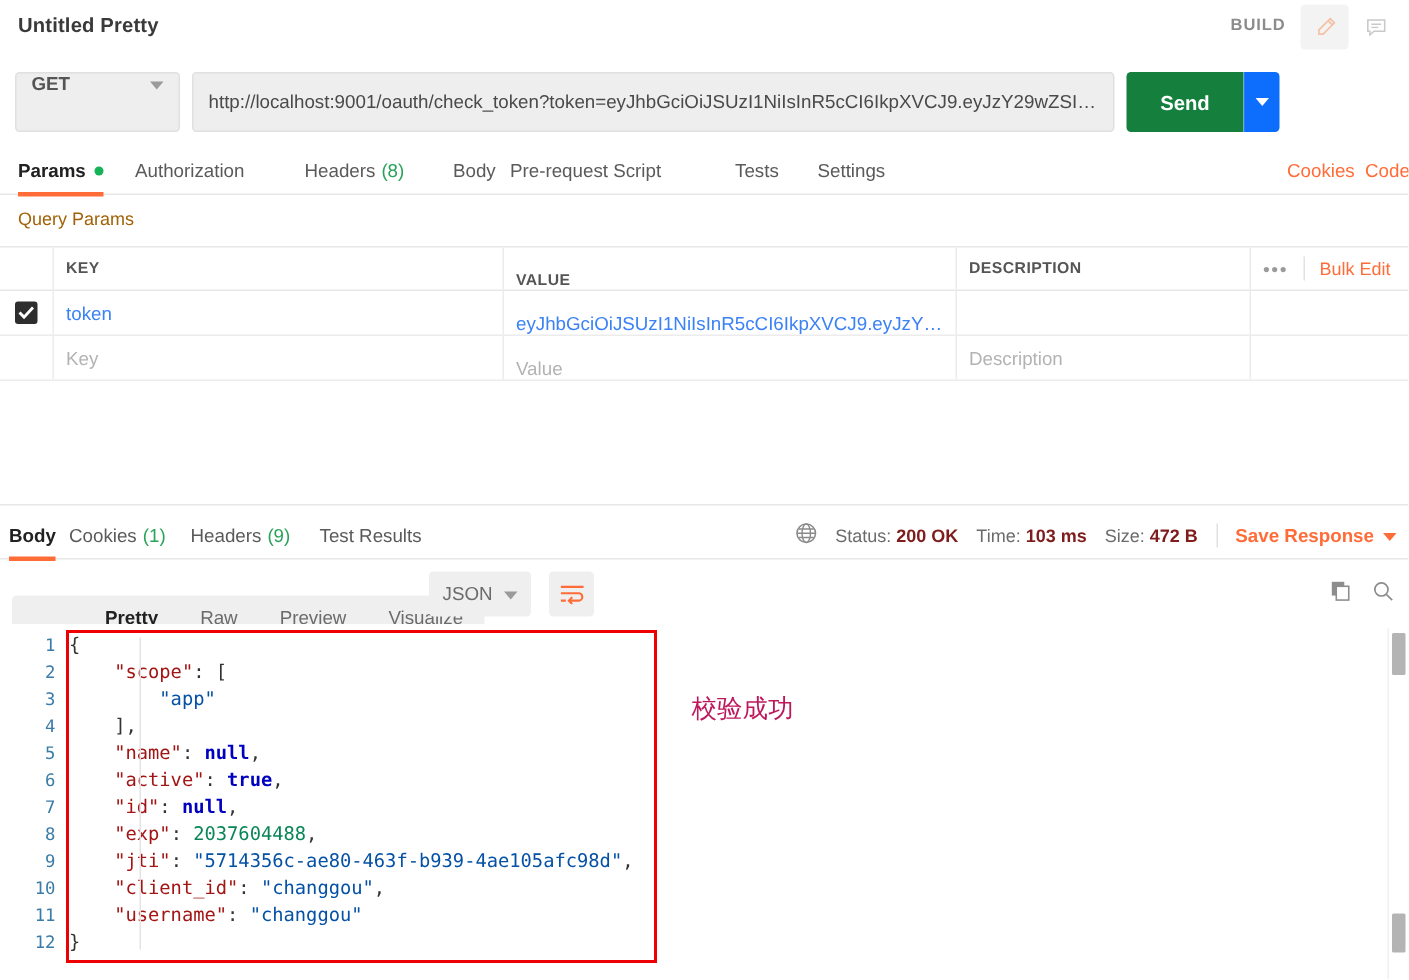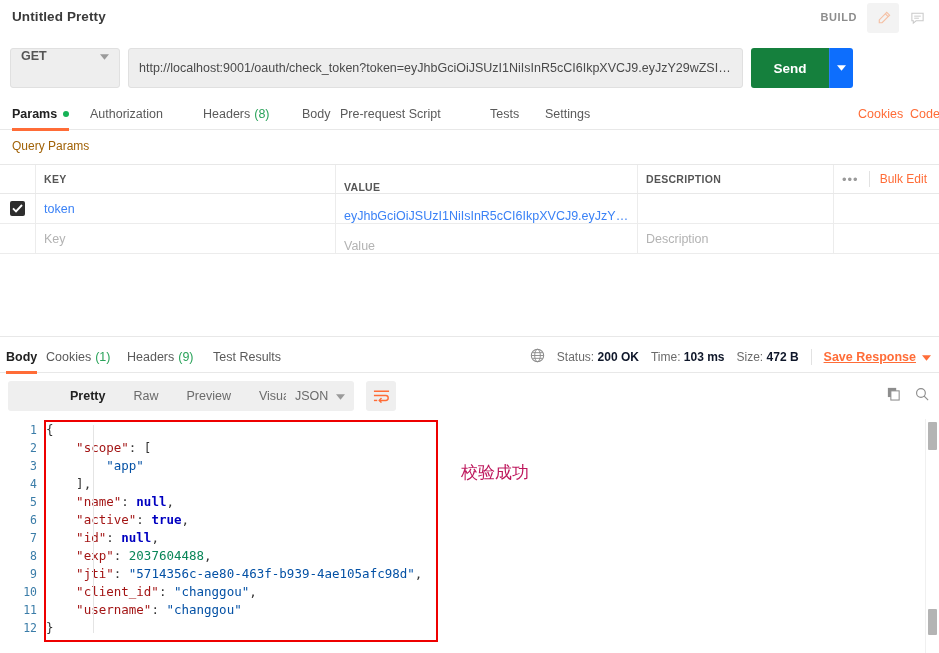--- a/index.html
+++ b/index.html
@@ -130,28 +130,28 @@
 
   
   .res-tabs {
     position: absolute; left: 0; top: 341px; width: 939px; height: 32px;
     border-bottom: 1px solid #e8e8e8;
   }
   .res-meta {
     position: absolute; top: 341px; right: 8px; height: 32px;
     display: flex; align-items: center; gap: 12px; font-size: 12px; color: #6b6b6b;
   }
-  .res-meta .val { color: #0f172a; font-weight: bold; }
+  .res-meta .val { color: #7f1d1d; font-weight: bold; }
   .res-meta .k { color: #6b6b6b; }
-  .save-response { color: #ff6c37; font-weight: bold; font-size: 12.5px; cursor: pointer; display: flex; align-items: center; gap: 6px; text-decoration: underline; }
+  .save-response { color: #ff6c37; font-weight: bold; font-size: 12.5px; cursor: pointer; display: flex; align-items: center; gap: 6px; }
 
   
   .body-toolbar { position: absolute; left: 0; top: 379px; width: 939px; height: 36px; }
   .seg {
-    position: absolute; left: 8px; top: 2px; height: 30px; background: #efefef;
+    position: absolute; left: 8px; top: 18px; height: 30px; background: #efefef;
     border-radius: 3px; display: flex; align-items: center; padding-left: 48px;
   }
   .seg .s { padding: 0 14px; font-size: 12.5px; color: #6b6b6b; line-height: 30px; cursor: pointer; }
   .seg .s.active { color: #212121; font-weight: bold; }
   .fmt {
     position: absolute; left: 286px; top: 2px; width: 68px; height: 30px;
     background: #efefef; border-radius: 3px; display: flex; align-items: center;
     padding: 0 9px; font-size: 12.5px; color: #6b6b6b; gap: 8px;
   }
   .wrapbtn {

